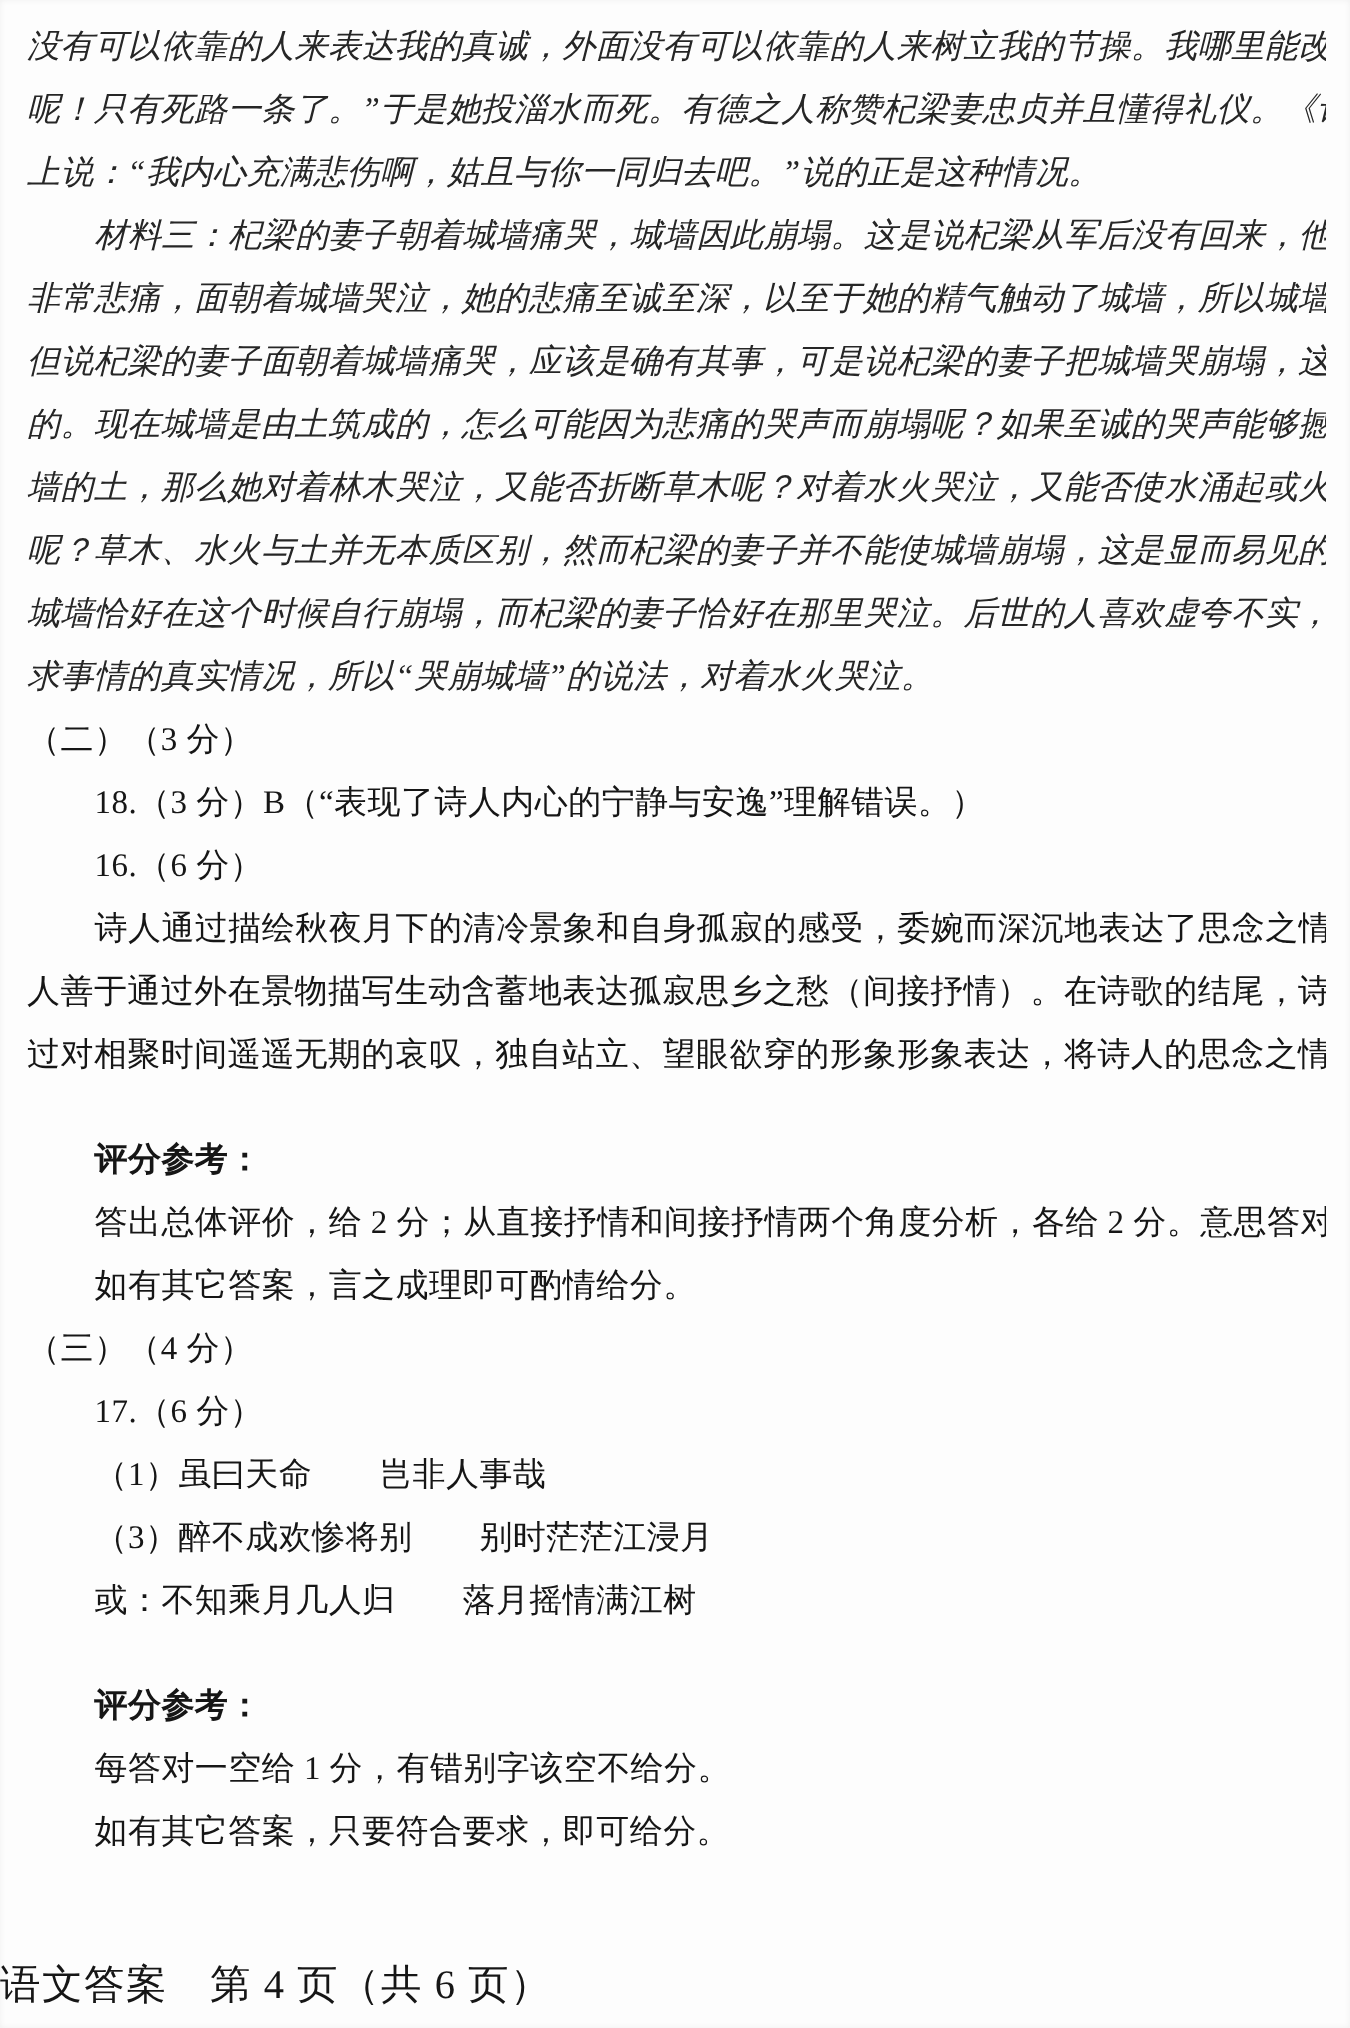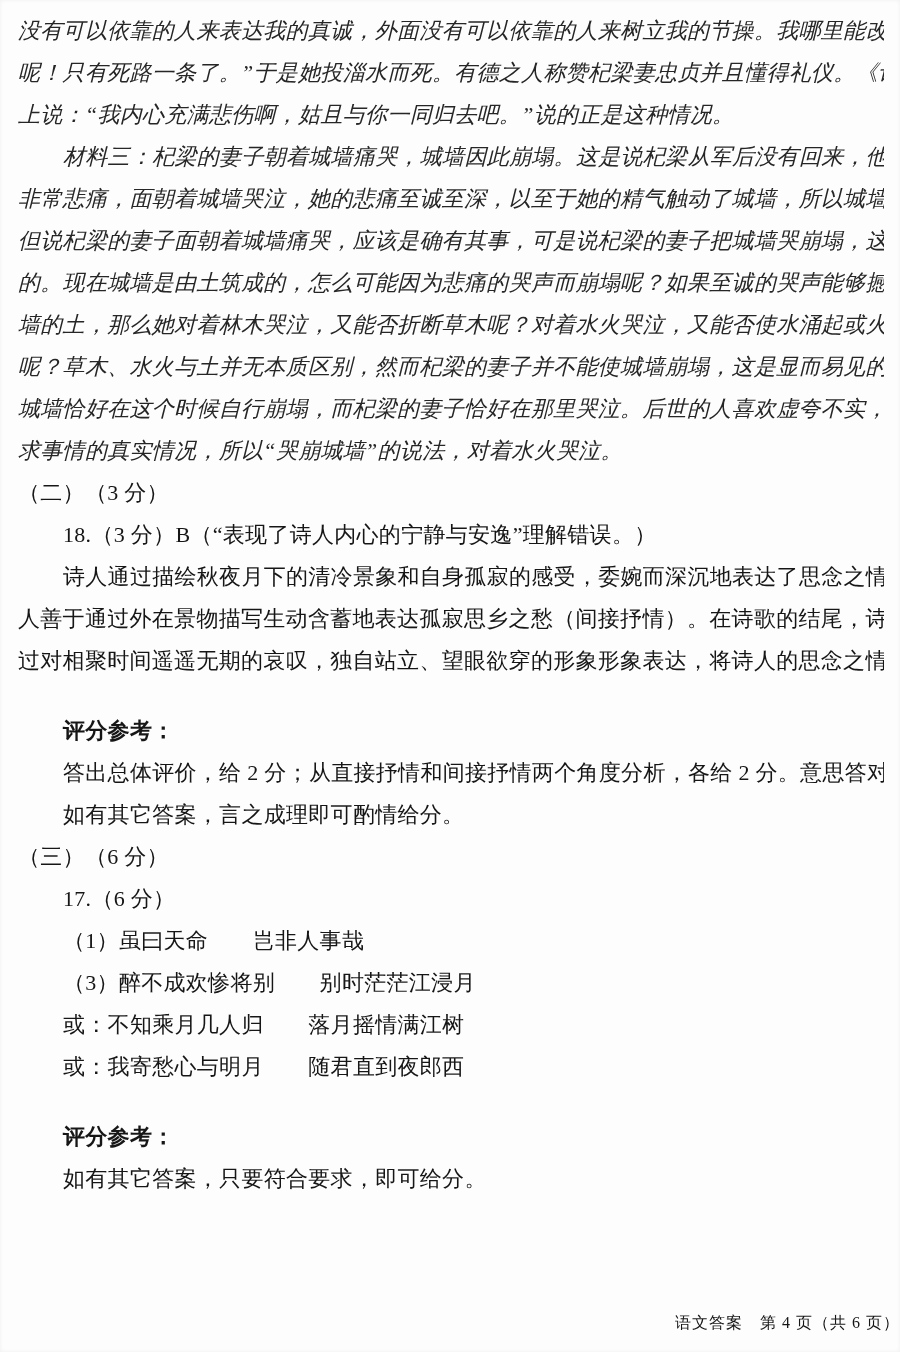--- a/index.html
+++ b/index.html
@@ -40,22 +40,22 @@
     font-style:normal;
     color:#161616;
   }
   .indent2{ padding-left:45px; }
   .bold{ font-weight:700;margin-top:28px; }
   .footer{
     position:absolute;
     top:1308px;
     left:0;
     width:100%;
-    text-align:right;
-    font-size:16px;
+    text-align:left;
+    font-size:27px;
     line-height:30px;
     color:#161616;
     letter-spacing:1px;
   }
 </style>
 </head>
 <body>
 
 <div class="page">
   <div class="doc-body">
@@ -65,31 +65,32 @@
       <div class="line kaiti indent2">材料三：杞梁的妻子朝着城墙痛哭，城墙因此崩塌。这是说杞梁从军后没有回来，他的妻子</div>
       <div class="line kaiti">非常悲痛，面朝着城墙哭泣，她的悲痛至诚至深，以至于她的精气触动了城墙，所以城墙崩塌了。</div>
       <div class="line kaiti">但说杞梁的妻子面朝着城墙痛哭，应该是确有其事，可是说杞梁的妻子把城墙哭崩塌，这是虚夸</div>
       <div class="line kaiti">的。现在城墙是由土筑成的，怎么可能因为悲痛的哭声而崩塌呢？如果至诚的哭声能够撼动城</div>
       <div class="line kaiti">墙的土，那么她对着林木哭泣，又能否折断草木呢？对着水火哭泣，又能否使水涌起或火熄灭</div>
       <div class="line kaiti">呢？草木、水火与土并无本质区别，然而杞梁的妻子并不能使城墙崩塌，这是显而易见的。或许</div>
       <div class="line kaiti">城墙恰好在这个时候自行崩塌，而杞梁的妻子恰好在那里哭泣。后世的人喜欢虚夸不实，不探</div>
       <div class="line kaiti">求事情的真实情况，所以“哭崩城墙”的说法，对着水火哭泣。</div>
       <div class="line song">（二）（3 分）</div>
       <div class="line song indent2">18.（3 分）B（“表现了诗人内心的宁静与安逸”理解错误。）</div>
+      <div class="line song indent2">16.（6 分）</div>
       <div class="line song indent2">诗人通过描绘秋夜月下的清冷景象和自身孤寂的感受，委婉而深沉地表达了思念之情。诗</div>
       <div class="line song">人善于通过外在景物描写生动含蓄地表达孤寂思乡之愁（间接抒情）。在诗歌的结尾，诗人通</div>
       <div class="line song">过对相聚时间遥遥无期的哀叹，独自站立、望眼欲穿的形象形象表达，将诗人的思念之情表达得</div>
       <div class="line song indent2 bold">评分参考：</div>
       <div class="line song indent2">答出总体评价，给 2 分；从直接抒情和间接抒情两个角度分析，各给 2 分。意思答对即可。</div>
       <div class="line song indent2">如有其它答案，言之成理即可酌情给分。</div>
-      <div class="line song">（三）（6 分）</div>
+      <div class="line song">（三）（4 分）</div>
       <div class="line song indent2">17.（6 分）</div>
       <div class="line song indent2">（1）虽曰天命　　岂非人事哉</div>
       <div class="line song indent2">（3）醉不成欢惨将别　　别时茫茫江浸月</div>
       <div class="line song indent2">或：不知乘月几人归　　落月摇情满江树</div>
-      <div class="line song indent2">或：我寄愁心与明月　　随君直到夜郎西</div>
       <div class="line song indent2 bold">评分参考：</div>
+      <div class="line song indent2">每答对一空给 1 分，有错别字该空不给分。</div>
       <div class="line song indent2">如有其它答案，只要符合要求，即可给分。</div>
     </div>
   <div class="footer">
     <span>语文答案　第 4 页（共 6 页）</span>
   </div>
 </div>
 
 </body></html>

